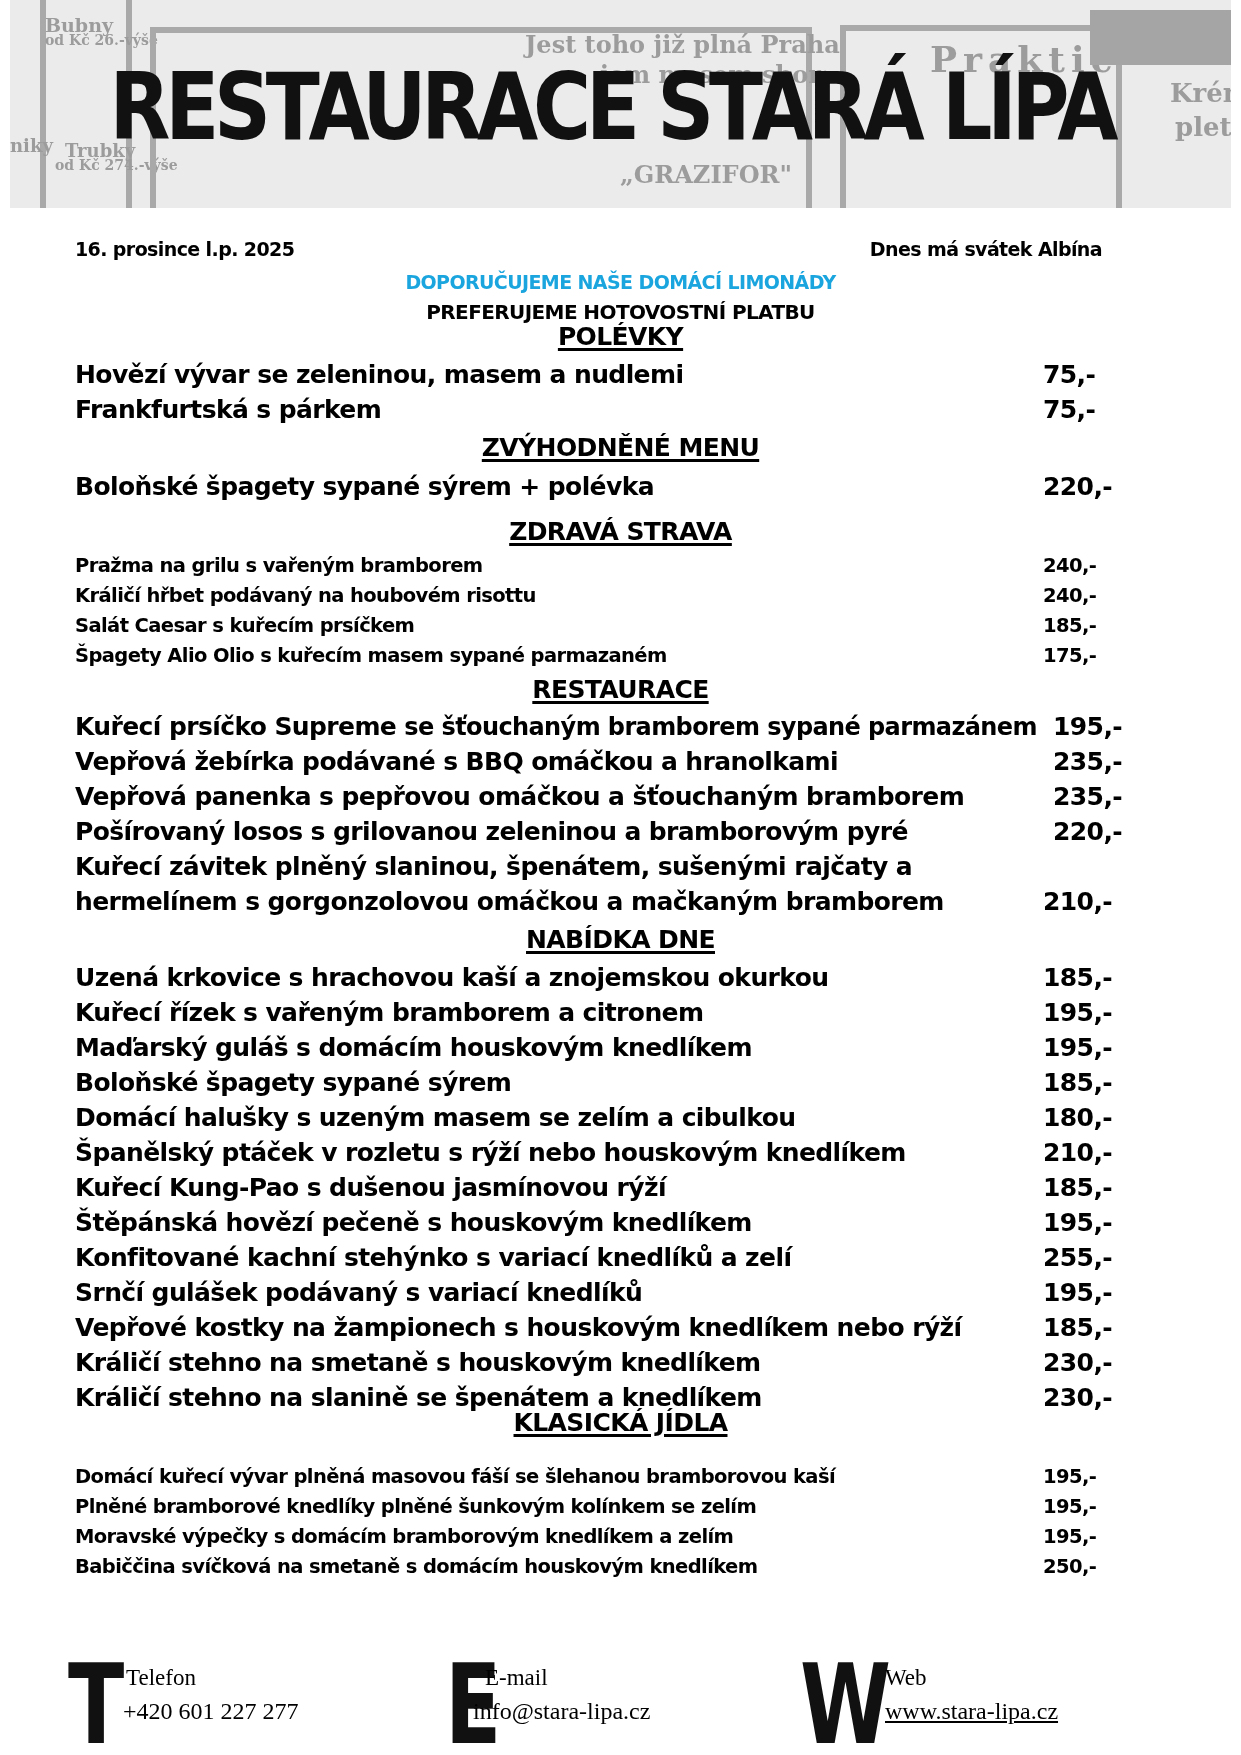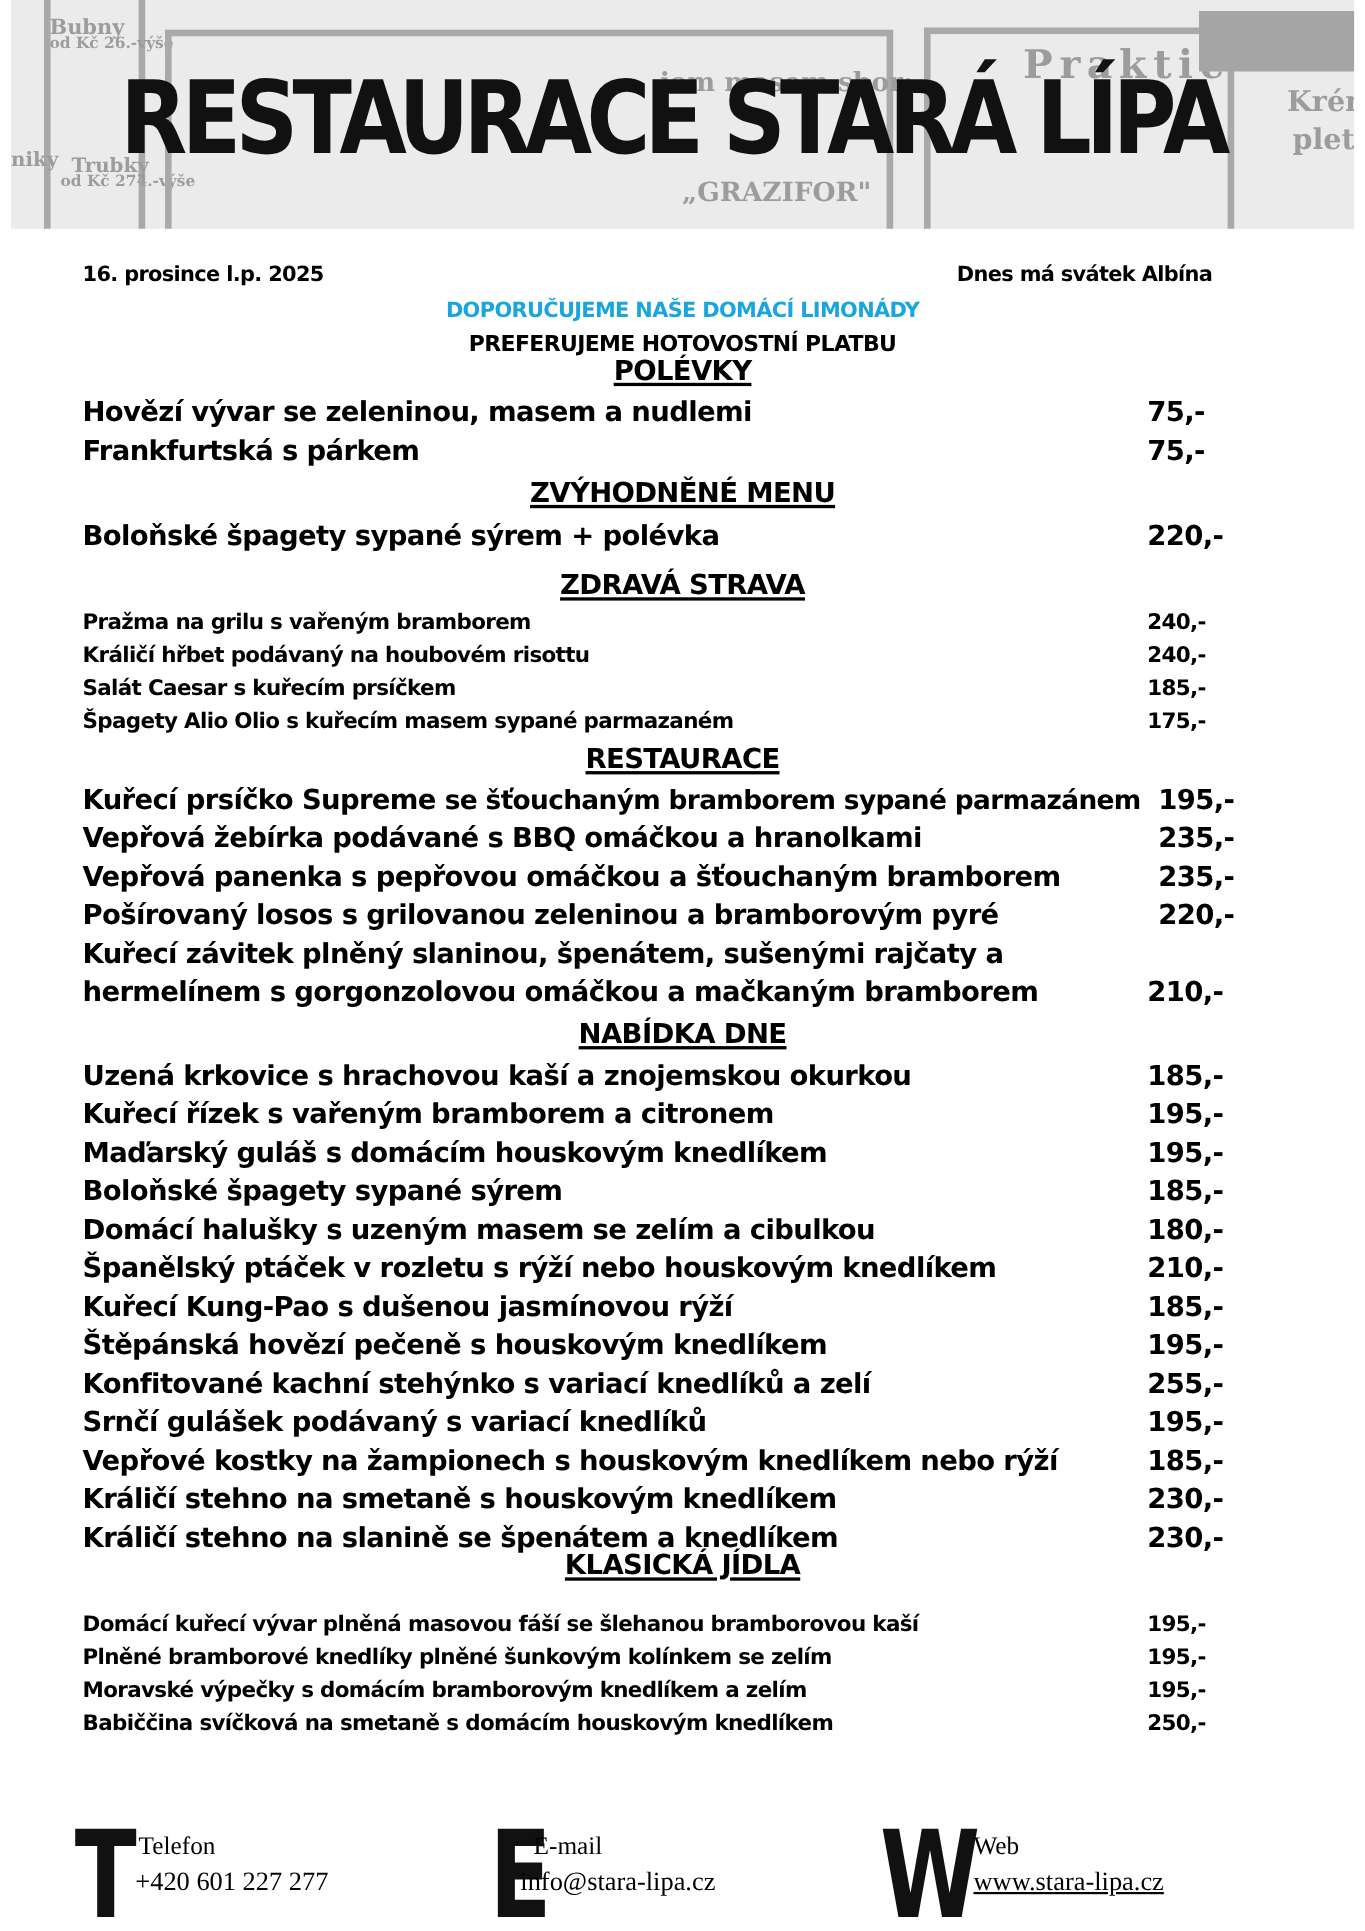--- a/index.html
+++ b/index.html
@@ -37,20 +37,21 @@
 <body>
 
 <div class="banner">
   <div class="box" style="left:30px;top:-20px;width:80px;height:250px;"></div>
   <div class="bgtxt" style="left:35px;top:14px;font-size:19px;">Bubny</div>
   <div class="bgtxt" style="left:35px;top:32px;font-size:14px;">od Kč 26.-výše</div>
   <div class="bgtxt" style="left:55px;top:140px;font-size:18px;">Trubky</div>
   <div class="bgtxt" style="left:45px;top:157px;font-size:14px;">od Kč 274.-výše</div>
   <div class="bgtxt" style="left:0px;top:135px;font-size:18px;">niky</div>
   <div class="box" style="left:140px;top:27px;width:650px;height:220px;"></div>
+  <div class="bgtxt" style="left:515px;top:30px;font-size:24px;">Jest toho již plná Praha,</div>
   <div class="bgtxt" style="left:590px;top:60px;font-size:24px;">jom masem sbor:</div>
   <div class="bgtxt" style="left:610px;top:160px;font-size:24px;">„GRAZIFOR"</div>
   <div class="box" style="left:830px;top:25px;width:270px;height:200px;"></div>
   <div class="bgtxt" style="left:920px;top:38px;font-size:36px;letter-spacing:6px;">Praktic</div>
   <div class="sidebar-block" style="left:1080px;top:10px;width:160px;height:55px;"></div>
   <div class="bgtxt" style="left:1160px;top:78px;font-size:26px;">Krén</div>
   <div class="bgtxt" style="left:1165px;top:112px;font-size:26px;">pleti</div>
   <div class="title">RESTAURACE STARÁ LÍPA</div>
 </div>
 

